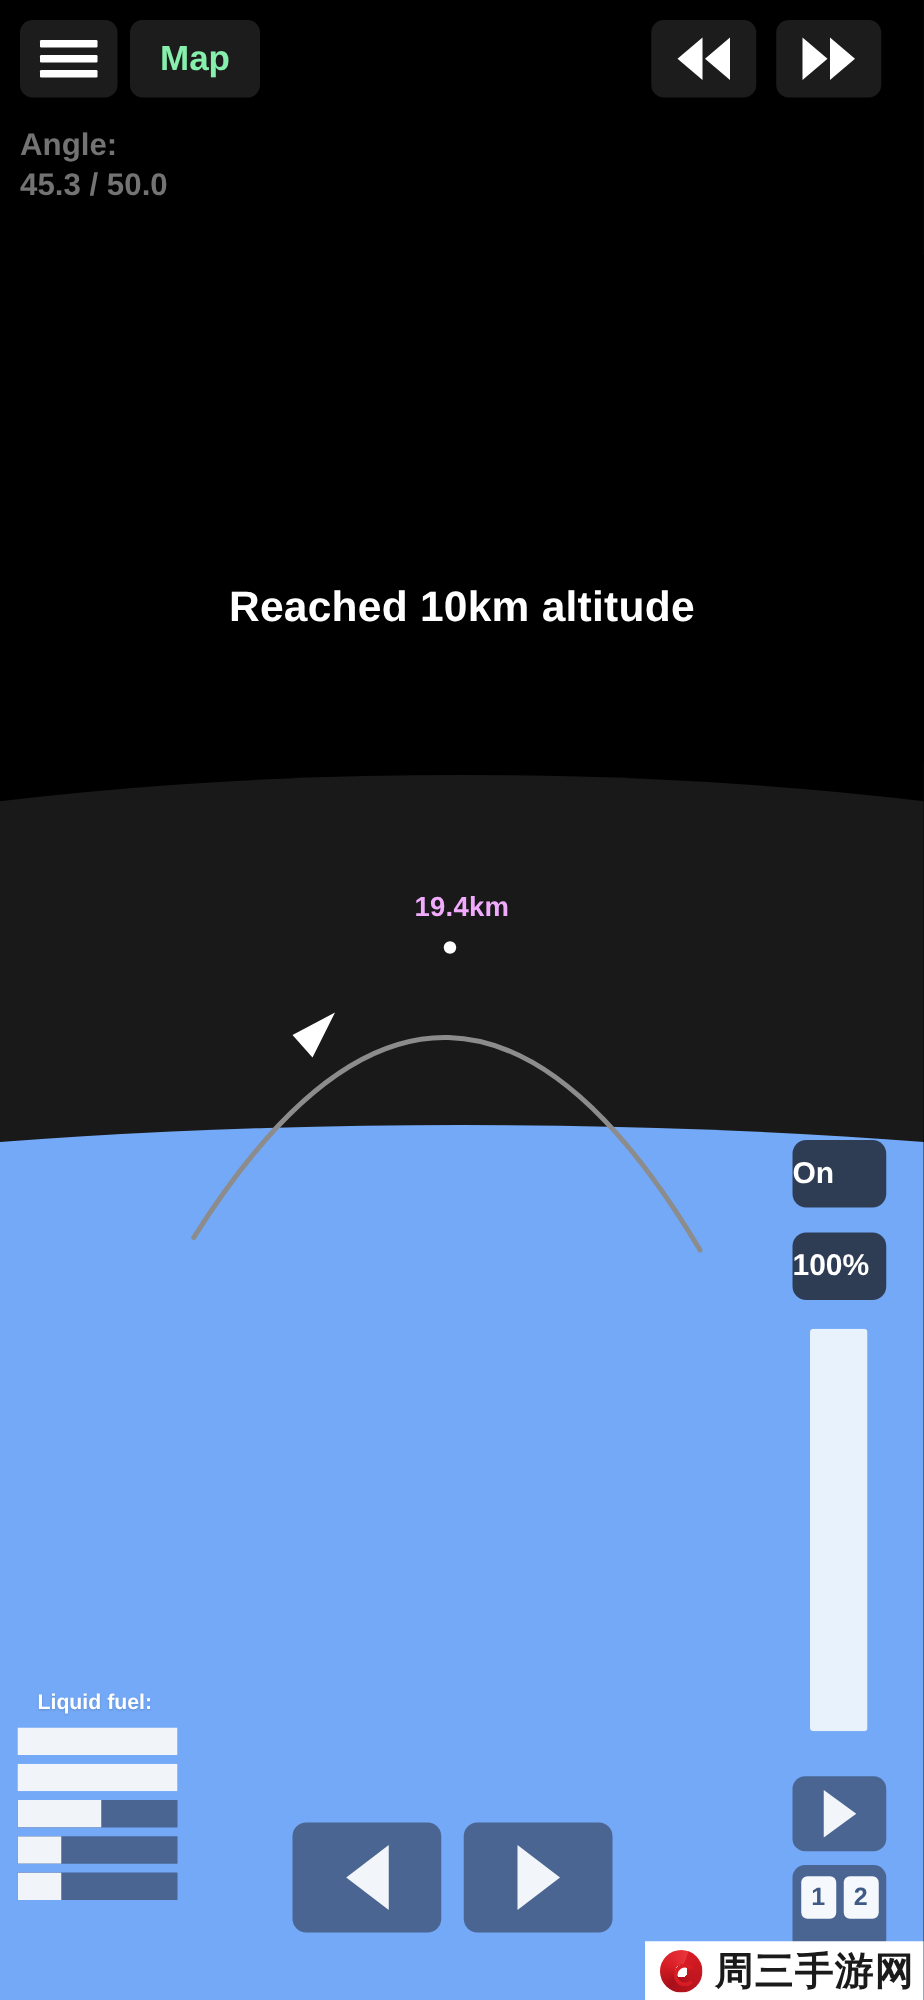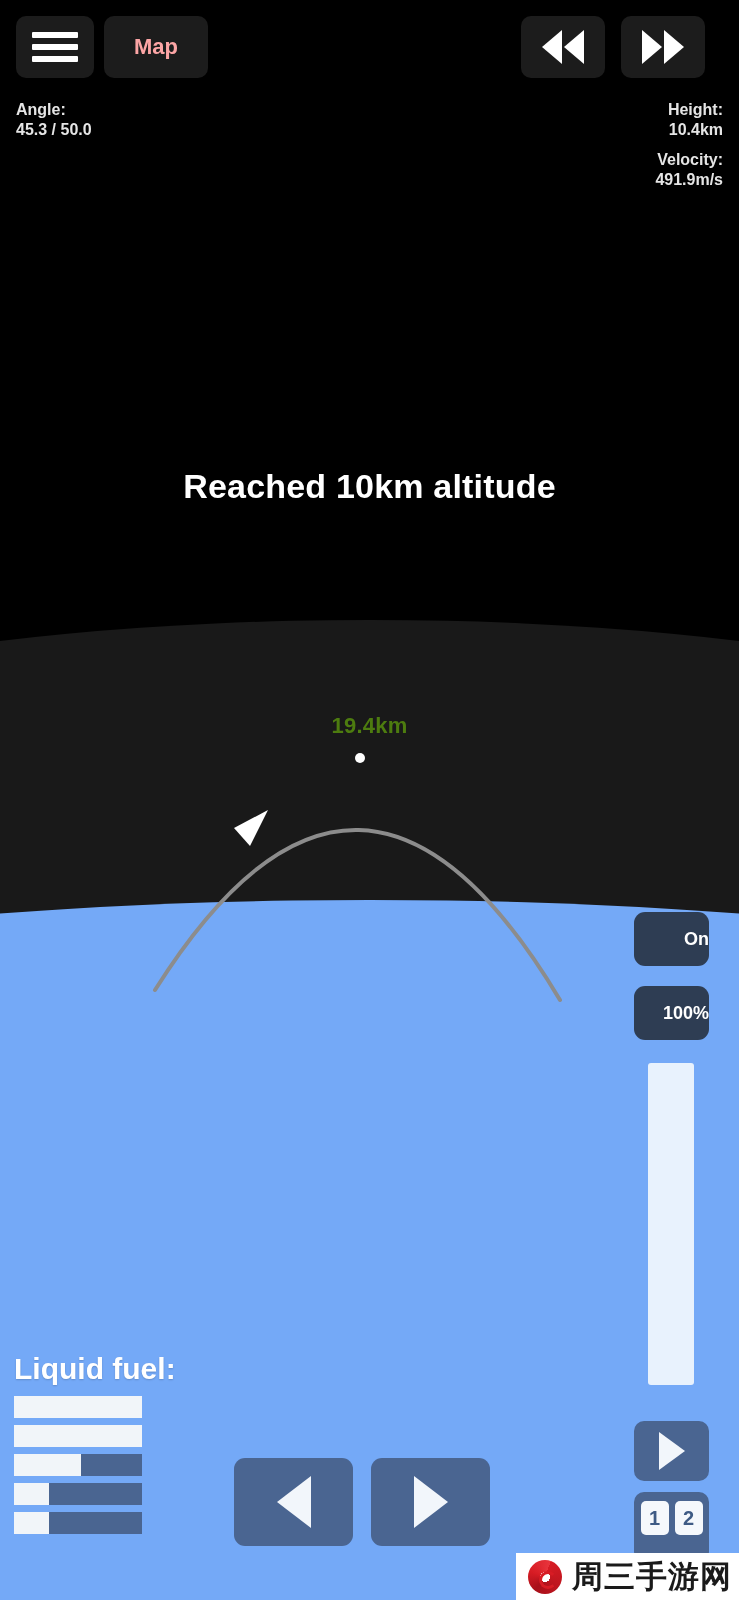--- a/index.html
+++ b/index.html
@@ -54,21 +54,21 @@
   }
   .space-watermark .wm-b { margin-left:14px; color:#4a1309; }
 
   
   .traj-wrap { position:absolute; left:0; top:0; width:739px; height:1600px; pointer-events:none; }
   .apo-label {
     position:absolute;
     left:0; right:0;
     top:713px;
     text-align:center;
-    color:#4d7c0f;
+    color:#f0abfc;
     font-size:22px;
     font-weight:bold;
     letter-spacing:.2px;
   }
   .rocket-marker {
     position:absolute;
     left:228px; top:806px;
     width:44px; height:44px;
   }
 
@@ -80,51 +80,51 @@
     display:flex; align-items:center; justify-content:center;
   }
   #menu-btn  { left:16px;  top:16px;  width:78px;  height:62px; }
   #map-btn   { left:104px; top:16px;  width:104px; height:62px; }
   #rewind-btn{ left:521px; top:16px;  width:84px;  height:62px; }
   #ff-btn    { left:621px; top:16px;  width:84px;  height:62px; }
 
   .hamburger { width:46px; height:30px; display:flex; flex-direction:column; justify-content:space-between; }
   .hamburger i { display:block; height:6px; background:#fff; border-radius:1px; }
 
-  .btn-label { color:#fca5a5; font-size:22px; font-weight:bold; }
+  .btn-label { color:#86efac; font-size:28px; font-weight:bold; }
 
   .tri { width:0; height:0; display:inline-block; }
   .tri-l { border-top:17px solid transparent; border-bottom:17px solid transparent; border-right:20px solid #fff; }
   .tri-r { border-top:17px solid transparent; border-bottom:17px solid transparent; border-left:20px solid #fff; }
   .dbl { display:flex; align-items:center; gap:2px; }
 
   
-  .telemetry { position:absolute; color:#e5e5e5; font-size:16px; font-weight:bold; line-height:1.28; }
+  .telemetry { position:absolute; color:#737373; font-size:25px; font-weight:bold; line-height:1.28; }
   #angle-readout  { left:16px; top:100px; text-align:left; }
   #right-readouts { right:16px; top:100px; text-align:right; }
   #right-readouts .grp { margin-bottom:9px; }
 
   
   #center-message {
     position:absolute;
     left:0; right:0; top:467px;
     text-align:center;
     color:#fff;
     font-size:34px;
     font-weight:bold;
     letter-spacing:.2px;
   }
 
   
   .overlay-btn {
     position:absolute;
     background:rgba(20,20,20,.72);
     border-radius:11px;
-    display:flex; align-items:center; justify-content:flex-end;
-    color:#fff; font-size:18px; font-weight:bold;
+    display:flex; align-items:center; justify-content:flex-start;
+    color:#fff; font-size:24px; font-weight:bold;
   }
   #engine-toggle  { left:634px; top:912px; width:75px; height:54px; }
   #throttle-value { left:634px; top:986px; width:75px; height:54px; }
 
   #throttle-slider {
     position:absolute;
     left:648px; top:1063px;
     width:46px; height:322px;
     background:rgba(255,255,255,.10);
     border-radius:3px;
@@ -172,23 +172,24 @@
     display:flex; align-items:center; justify-content:center;
   }
   #rotate-left  { left:234px; }
   #rotate-right { left:371px; }
   .rot-btn .tri-l { border-top:26px solid transparent; border-bottom:26px solid transparent; border-right:34px solid #f2f6fb; }
   .rot-btn .tri-r { border-top:26px solid transparent; border-bottom:26px solid transparent; border-left:34px solid #f2f6fb; }
 
   
   #fuel-panel { position:absolute; left:14px; top:1352px; width:200px; }
   #fuel-label {
-    color:#fff; font-size:30px; font-weight:bold;
+    color:#fff; font-size:17px; font-weight:bold;
     text-shadow:0 1px 2px rgba(0,0,0,.18);
     margin-bottom:10px;
+    margin-left:16px;
   }
   .fuel-bar {
     width:128px; height:22px;
     background:#4a6591;
     margin-bottom:7px;
     overflow:hidden;
   }
   .fuel-bar > i { display:block; height:100%; background:#f1f5f9; }
 
   
@@ -265,30 +266,20 @@
       <span class="tri tri-r"></span>
         <span class="tri tri-r"></span>
     </span>
   </div>
 
   <div class="telemetry" id="angle-readout">
     <div>Angle:</div>
     <div>45.3 / 50.0</div>
   </div>
 
-  <div class="telemetry" id="right-readouts">
-    <div class="grp">
-      <div>Height:</div>
-      <div>10.4km</div>
-    </div>
-    <div class="grp">
-      <div>Velocity:</div>
-      <div>491.9m/s</div>
-    </div>
-  </div>
 
   <div id="center-message">Reached 10km altitude</div>
 
   <div class="overlay-btn" id="engine-toggle">
     <span>On</span>
   </div>
 
   <div class="overlay-btn" id="throttle-value">
     <span>100%</span>
   </div>

